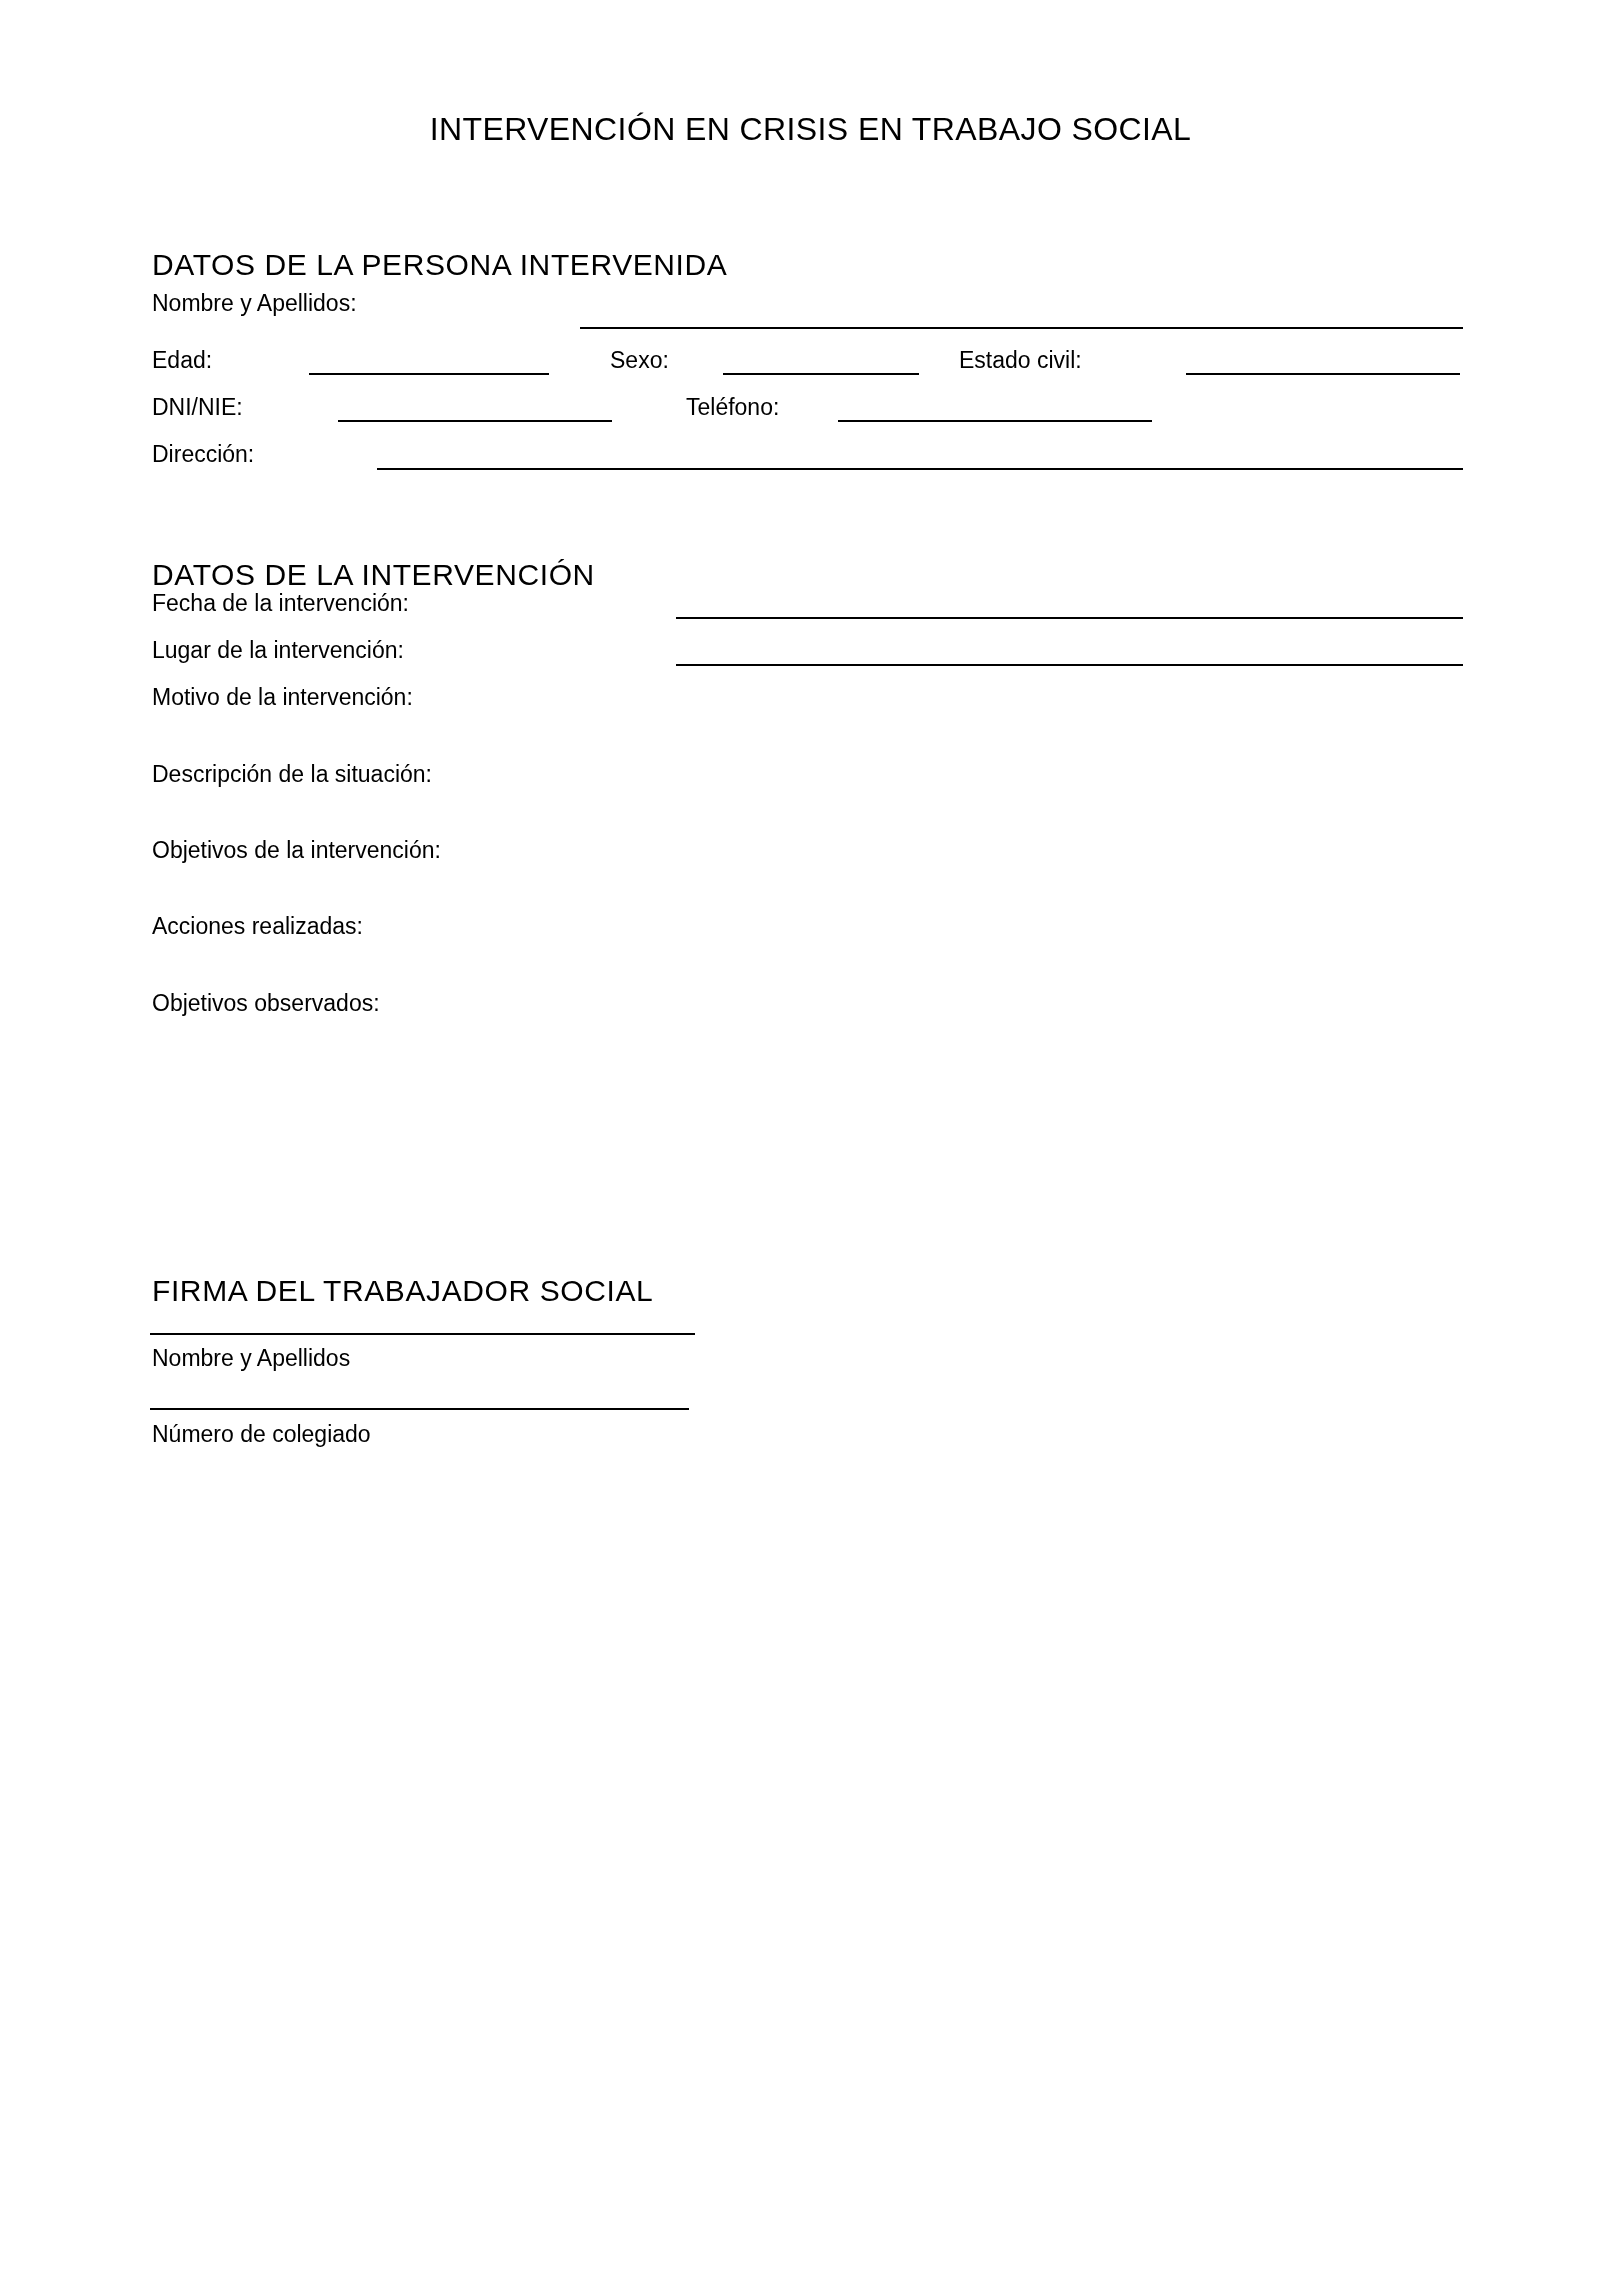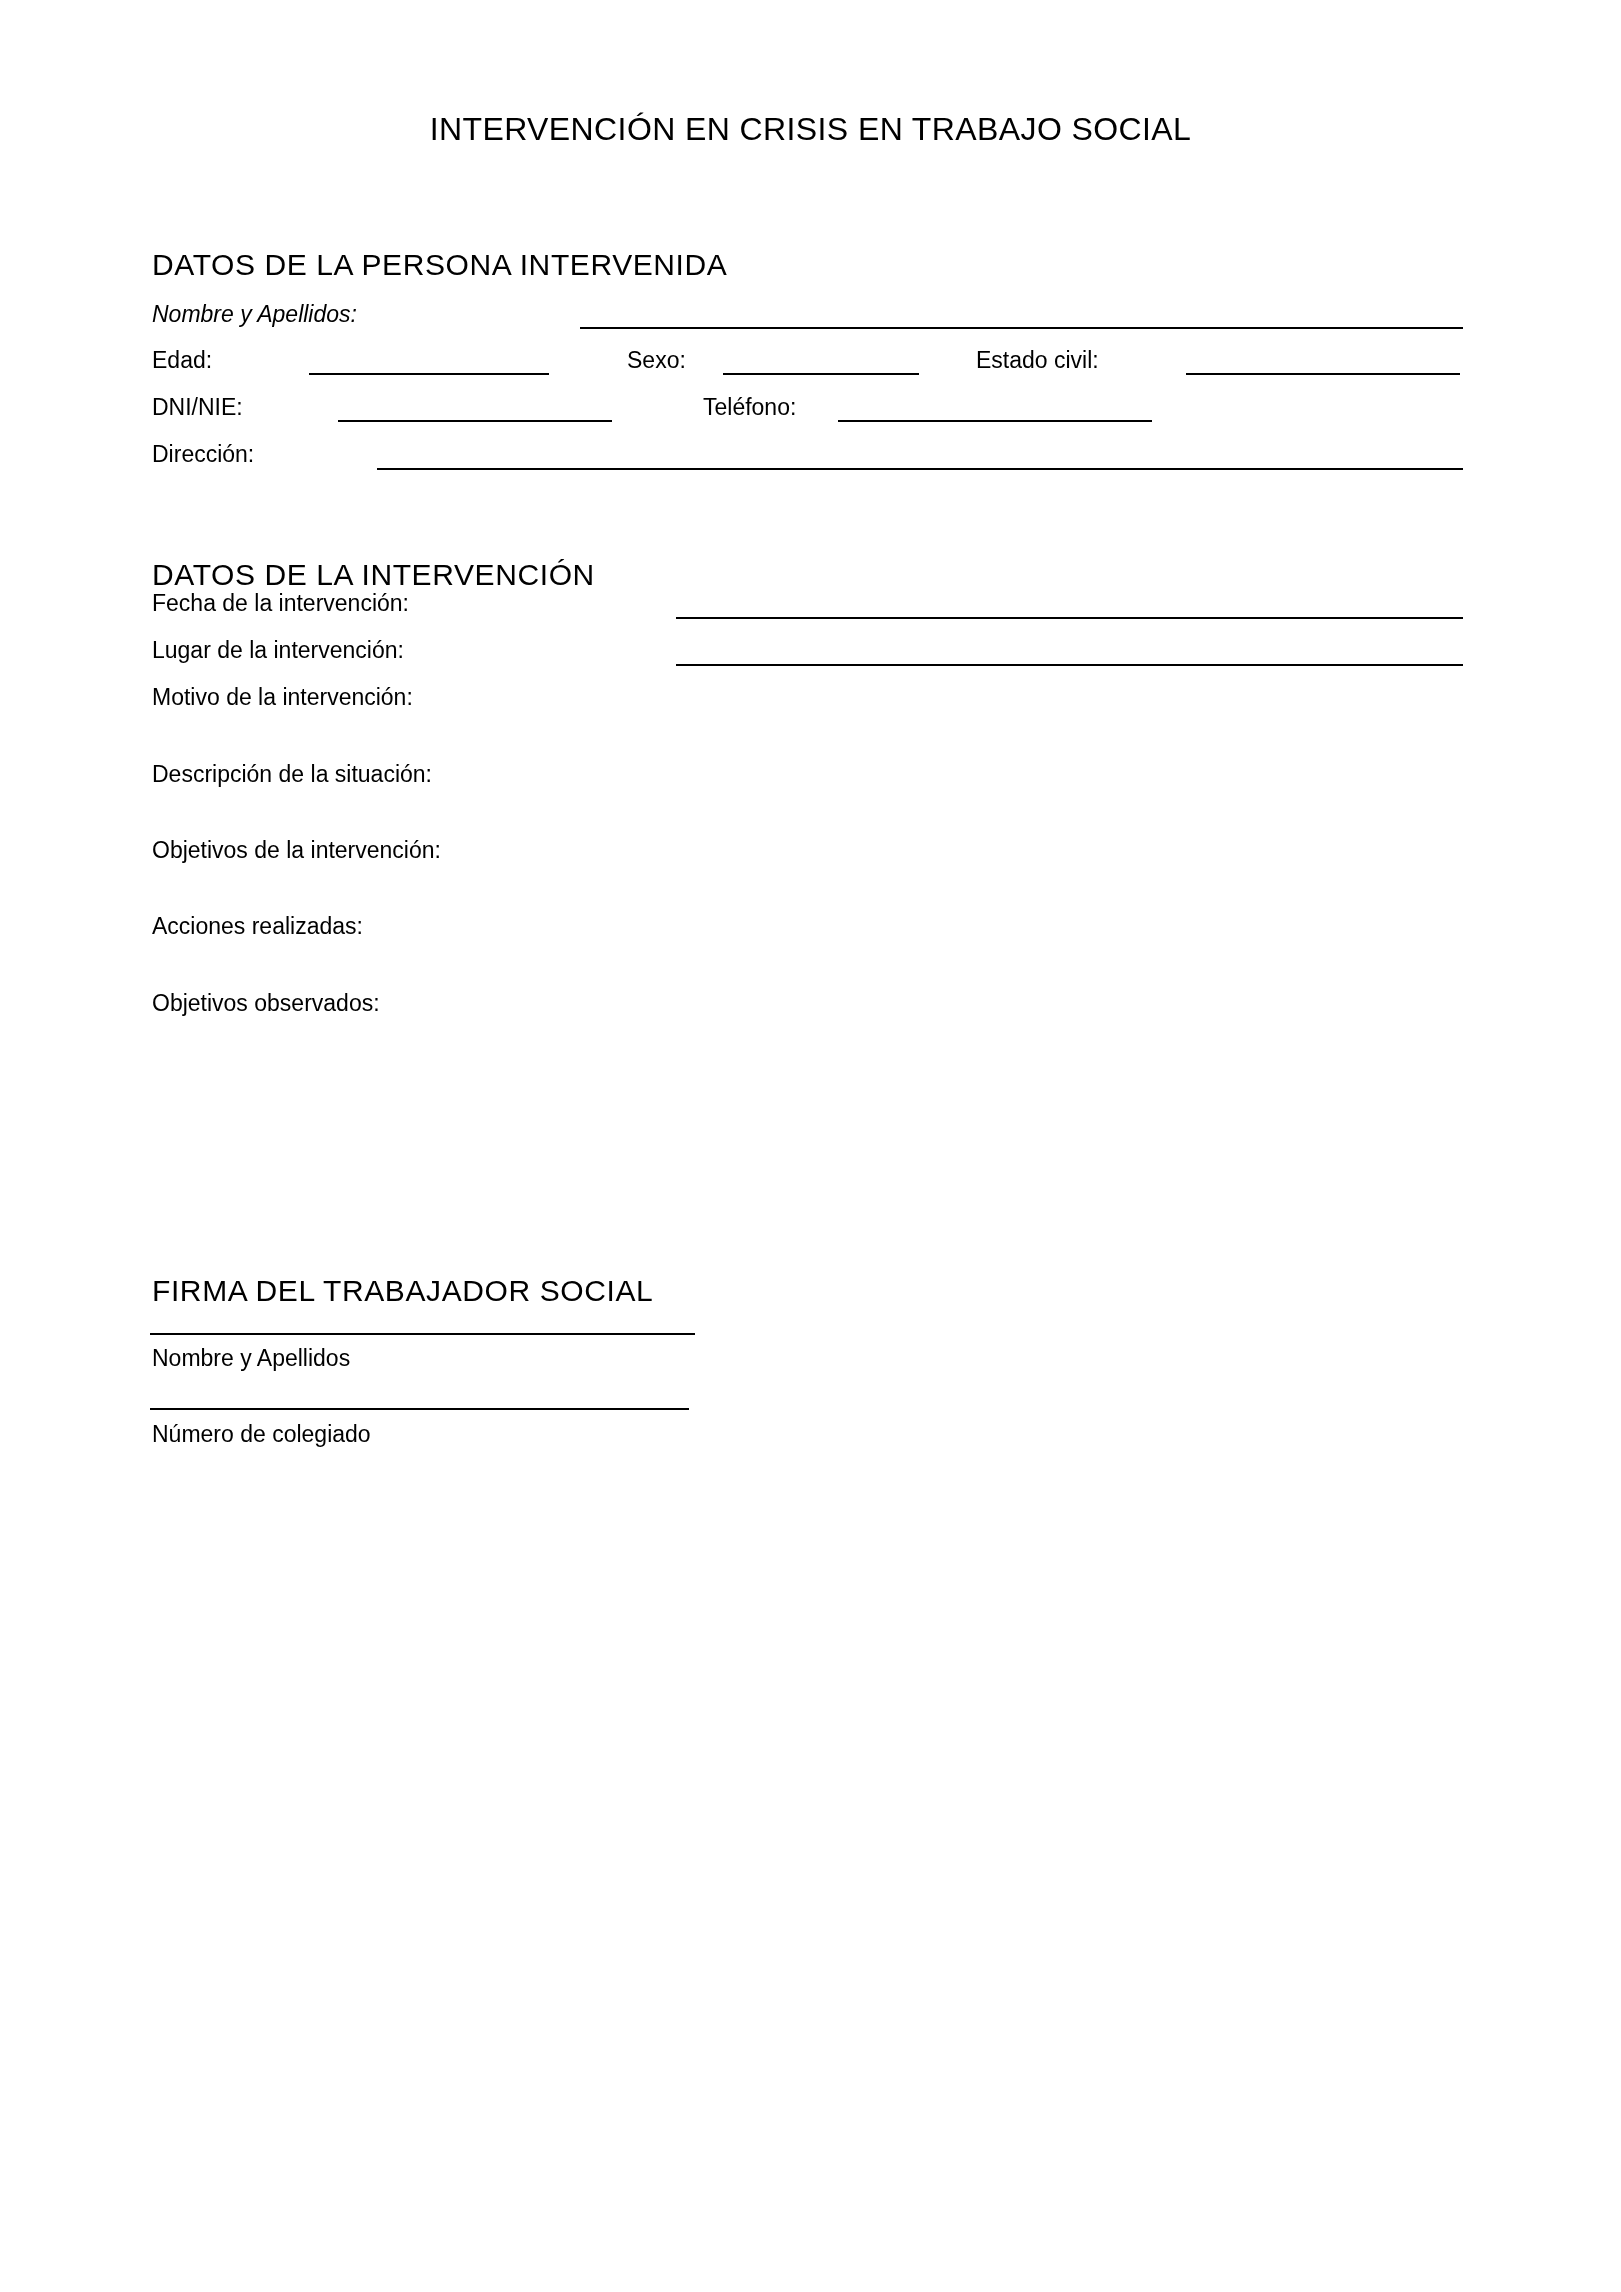--- a/index.html
+++ b/index.html
@@ -46,21 +46,20 @@
     left: 152px;
     font-size: 23px;
     font-weight: 400;
     white-space: nowrap;
   }
   .inline-label {
     position: absolute;
     font-size: 23px;
     font-weight: 400;
     white-space: nowrap;
-    margin-left: 17px;
   }
   .rule {
     position: absolute;
     height: 0;
     border-bottom: 2px solid #000000;
   }
   .rule-thick {
     position: absolute;
     height: 0;
     border-bottom: 2.9px solid #000000;
@@ -68,21 +67,21 @@
 </style>
 </head>
 <body>
 
 <div class="page">
 
   <div class="doc-title">INTERVENCIÓN EN CRISIS EN TRABAJO SOCIAL</div>
 
   <div class="section-heading" style="top: 248px;">DATOS DE LA PERSONA INTERVENIDA</div>
 
-  <div class="field-label" style="top: 301px; font-style: italic;">Nombre y Apellidos:</div>
+  <div class="field-label" style="top: 290px;">Nombre y Apellidos:</div>
   <div class="rule" style="top: 327px; left: 580px; width: 883px;"></div>
 
   <div class="field-label" style="top: 347px;">Edad:</div>
   <div class="rule" style="top: 373px; left: 309px; width: 240px;"></div>
 
   <div class="inline-label" style="top: 347px; left: 610px;">Sexo:</div>
   <div class="rule" style="top: 373px; left: 723px; width: 196px;"></div>
 
   <div class="inline-label" style="top: 347px; left: 959px;">Estado civil:</div>
   <div class="rule" style="top: 373px; left: 1186px; width: 274px;"></div>

